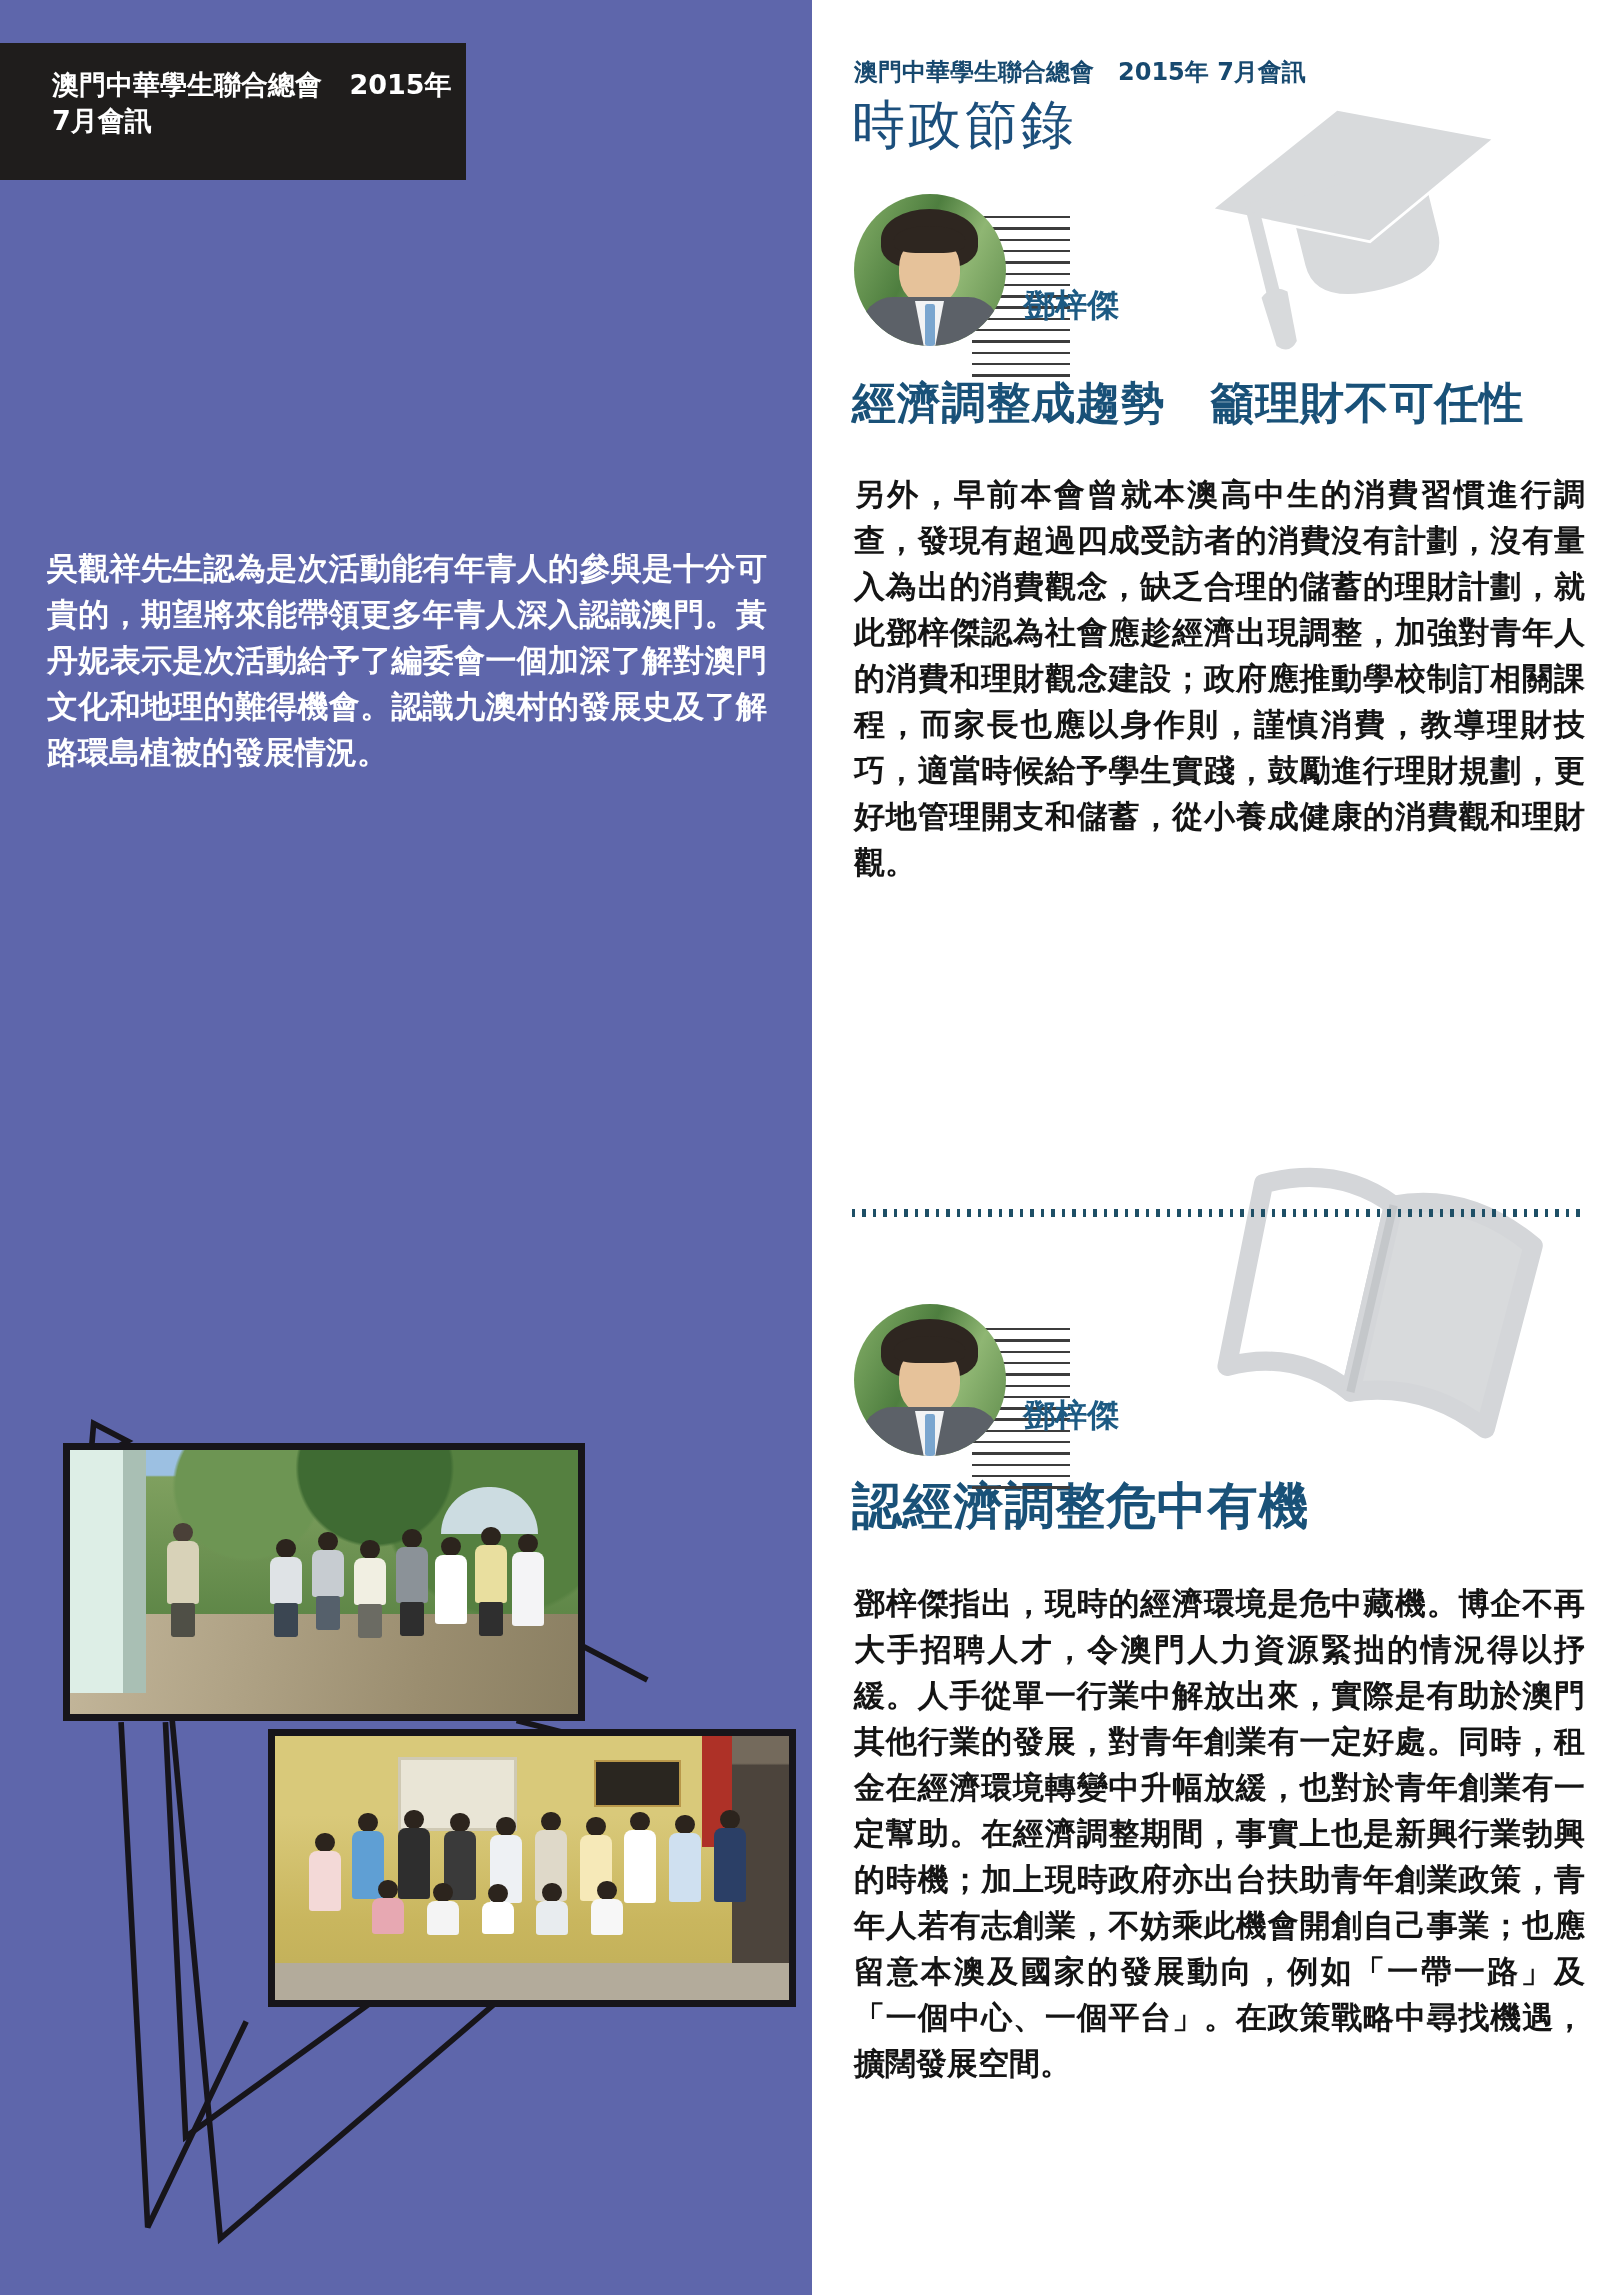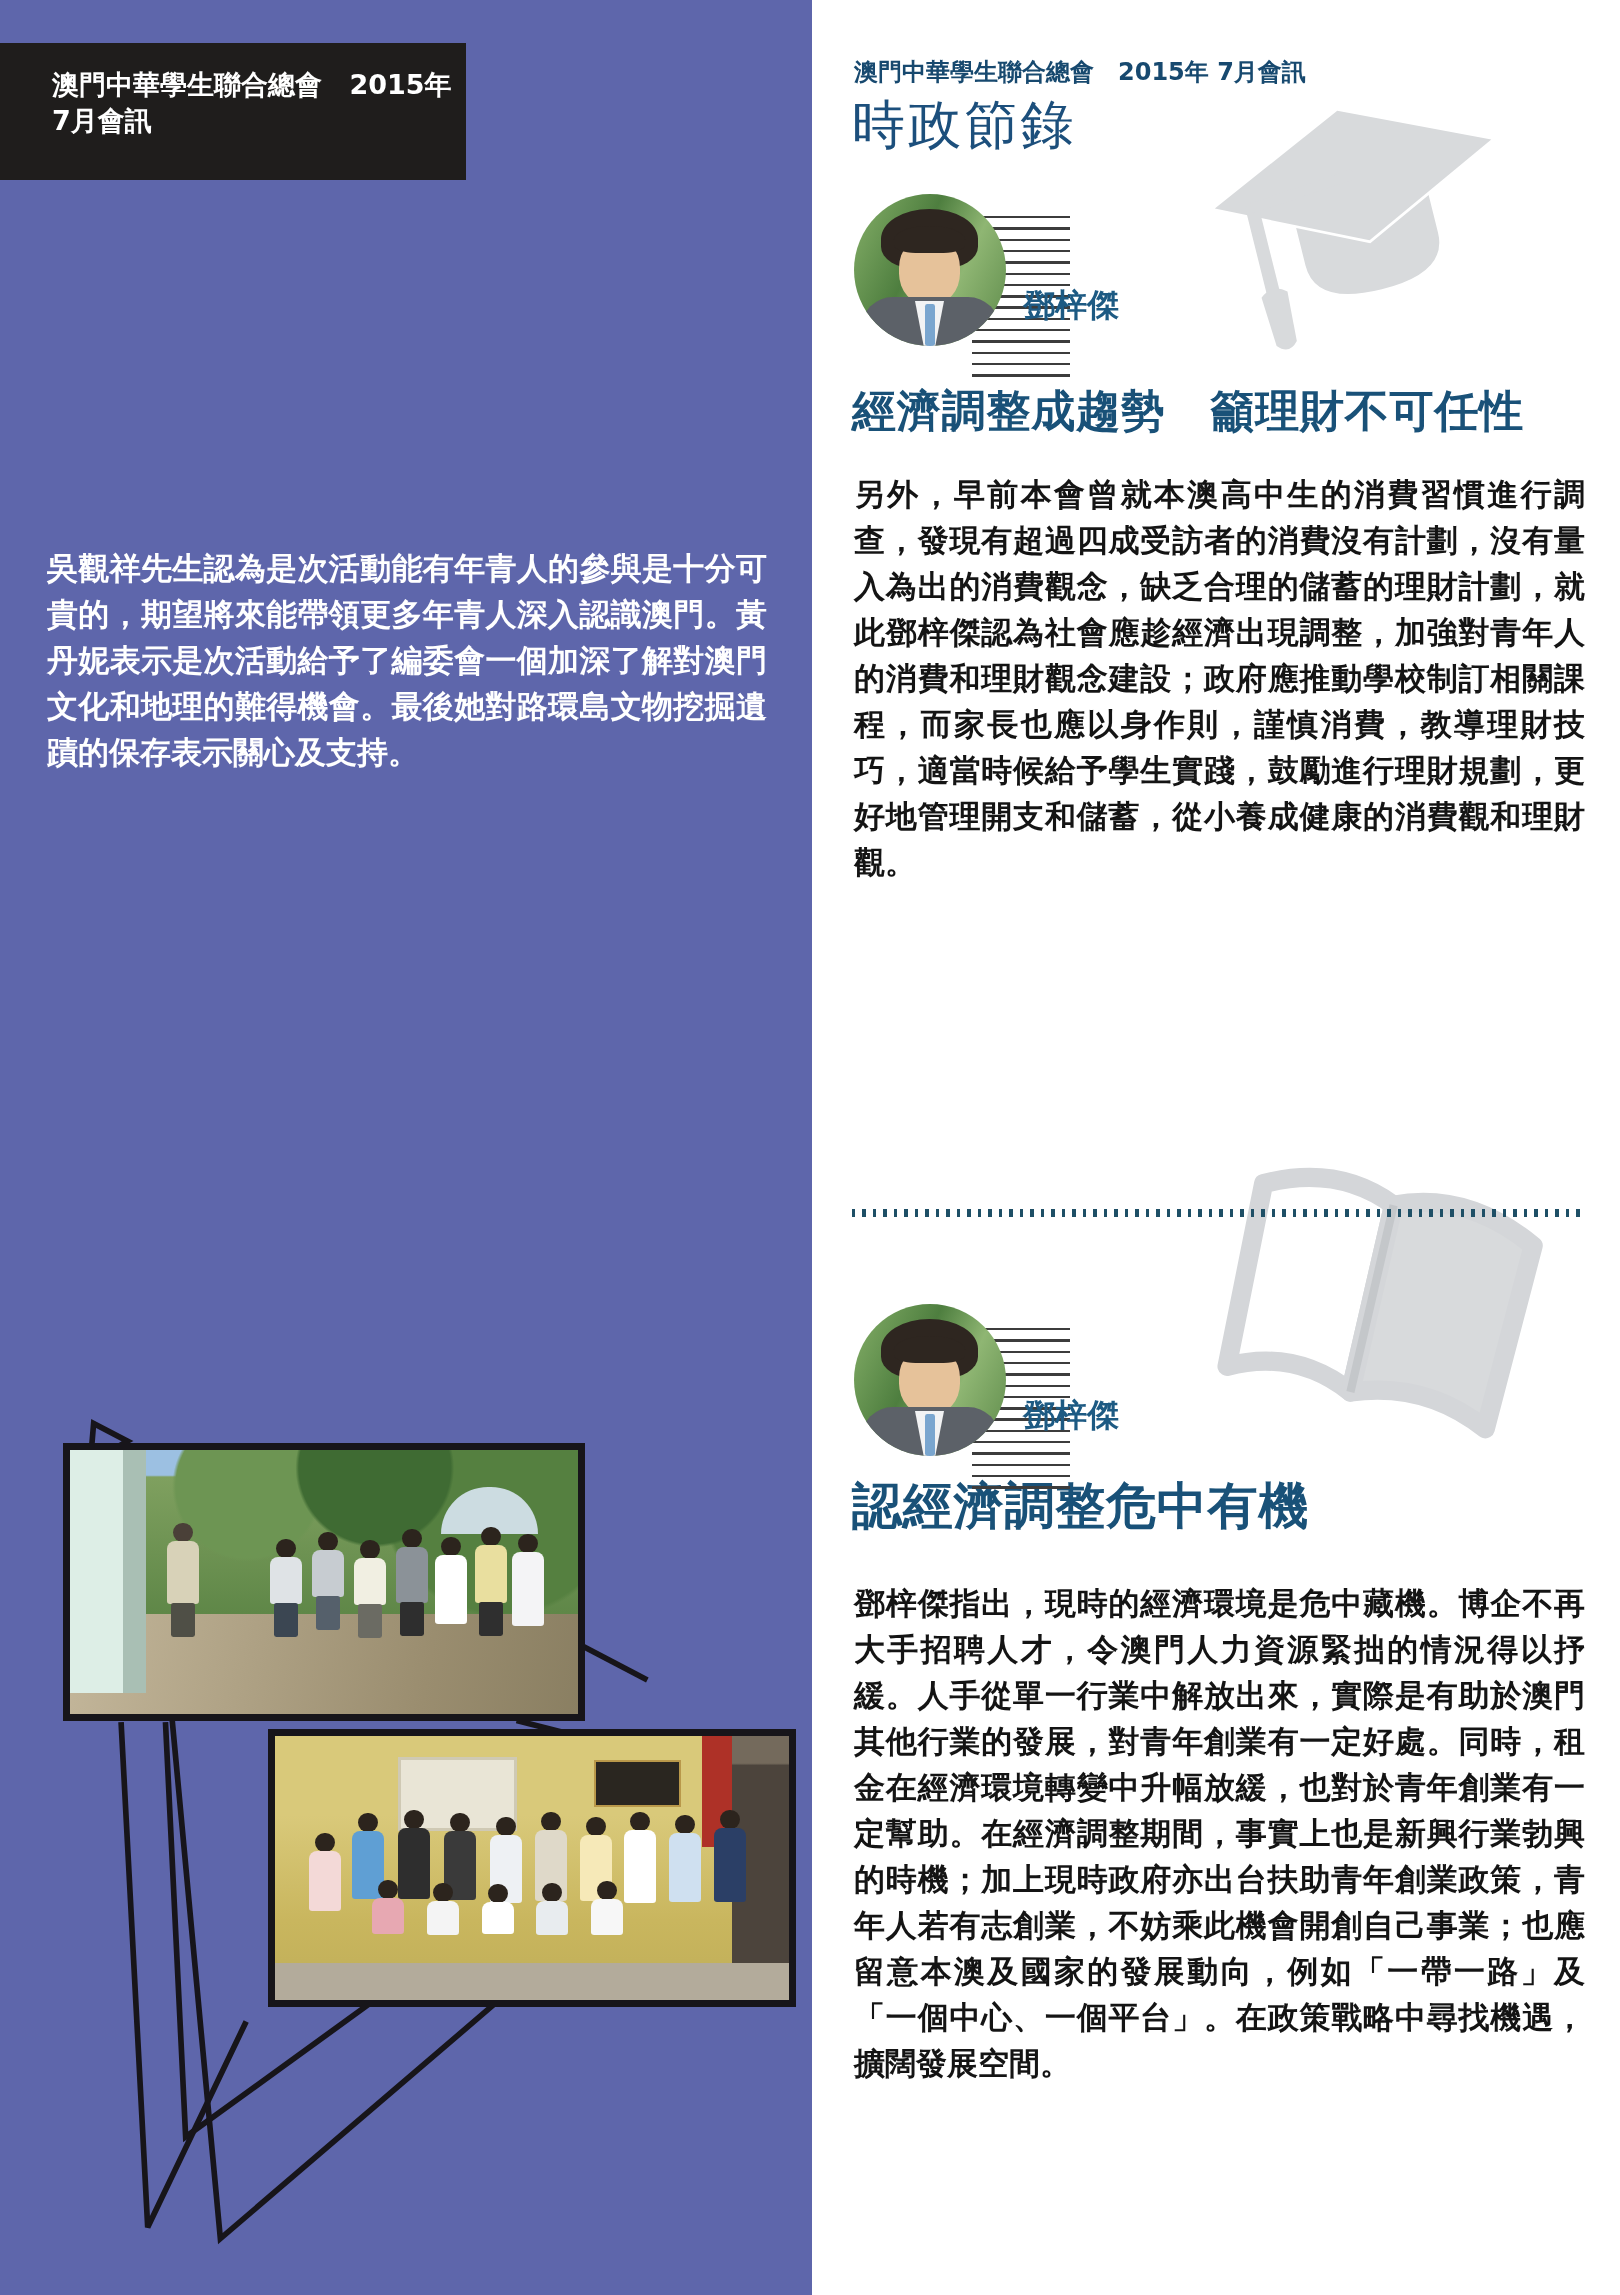--- a/index.html
+++ b/index.html
@@ -41,21 +41,21 @@
   .avatar .face{position:absolute;left:45px;top:42px;width:61px;height:69px;border-radius:46%;background:#e6c29a;}
   .avatar .fringe{position:absolute;left:40px;top:32px;width:71px;height:27.4px;border-radius:50% 50% 30% 30%;background:#2e2620;}
   .avatar .suit{position:absolute;left:6.5px;top:103px;width:139px;height:56px;border-radius:32px 32px 0 0;background:#5c6168;}
   .avatar .shirt{position:absolute;left:61px;top:107px;width:29px;height:45px;background:#f2f3f4;
                  clip-path:polygon(0 0,100% 0,70% 100%,30% 100%);}
   .avatar .tie{position:absolute;left:71px;top:110px;width:9.7px;height:42px;background:#7aa6cf;border-radius:2.4px;}
   .dash-decor{position:absolute;width:98px;height:169px;z-index:1;
               background:repeating-linear-gradient(to bottom,#3c3c3c 0 2.4px,transparent 2.4px 11.3px);}
   .author-name{position:absolute;font-size:32px;font-weight:bold;color:#1d5a83;z-index:3;}
   .article-title{position:absolute;left:40px;font-weight:bold;color:#195178;letter-spacing:0.8px;}
-  .t1{top:382px;font-size:44px;}
+  .t1{top:374px;font-size:44px;}
   .t2{top:1473px;font-size:50px;}
   .article-body{position:absolute;left:42px;width:731px;color:#141414;font-size:31px;
                 line-height:46px;font-weight:700;text-align:justify;}
   .article-body p{margin:0;}
   .b1{top:471px;}
   .b2{top:1580px;}
   .dotted-divider{position:absolute;left:40px;top:1209px;width:730px;height:8px;z-index:2;
                   background:repeating-linear-gradient(90deg,#1e4f66 0 3.2px,transparent 3.2px 10.5px);}
   .open-book{position:absolute;left:407px;top:1136px;width:315px;height:347px;transform:rotate(13deg);z-index:1;}
 </style>
@@ -65,21 +65,21 @@
 <div class="page">
 
   <div class="left-panel">
 
     <div class="black-bar">
       <span>澳門中華學生聯合總會</span><span class="issue">2015年 7月會訊</span>
     </div>
 
 
     <div class="left-body">
-      <p>吳觀祥先生認為是次活動能有年青人的參與是十分可貴的，期望將來能帶領更多年青人深入認識澳門。黃丹妮表示是次活動給予了編委會一個加深了解對澳門文化和地理的難得機會。最後她對路環島文物挖掘遺蹟的保存表示關心及支持。</p>
+      <p>吳觀祥先生認為是次活動能有年青人的參與是十分可貴的，期望將來能帶領更多年青人深入認識澳門。黃丹妮表示是次活動給予了編委會一個加深了解對澳門文化和地理的難得機會。認識九澳村的發展史及了解路環島植被的發展情況。</p>
     </div>
 
     <svg class="deco-svg" viewBox="0 0 1006 1095">
       <g fill="none" stroke="#17151a" stroke-width="7">
         <polygon points="112,62 158,36 116,14"></polygon>
         <polyline points="150,384 183,1010 305,755"></polyline>
         <polyline points="205,384 230,898 462,730"></polyline>
         <polyline points="213,378 273,1024 613,733"></polyline>
         <line x1="718" y1="288" x2="802" y2="332"></line>
         <line x1="640" y1="382" x2="702" y2="398"></line>

